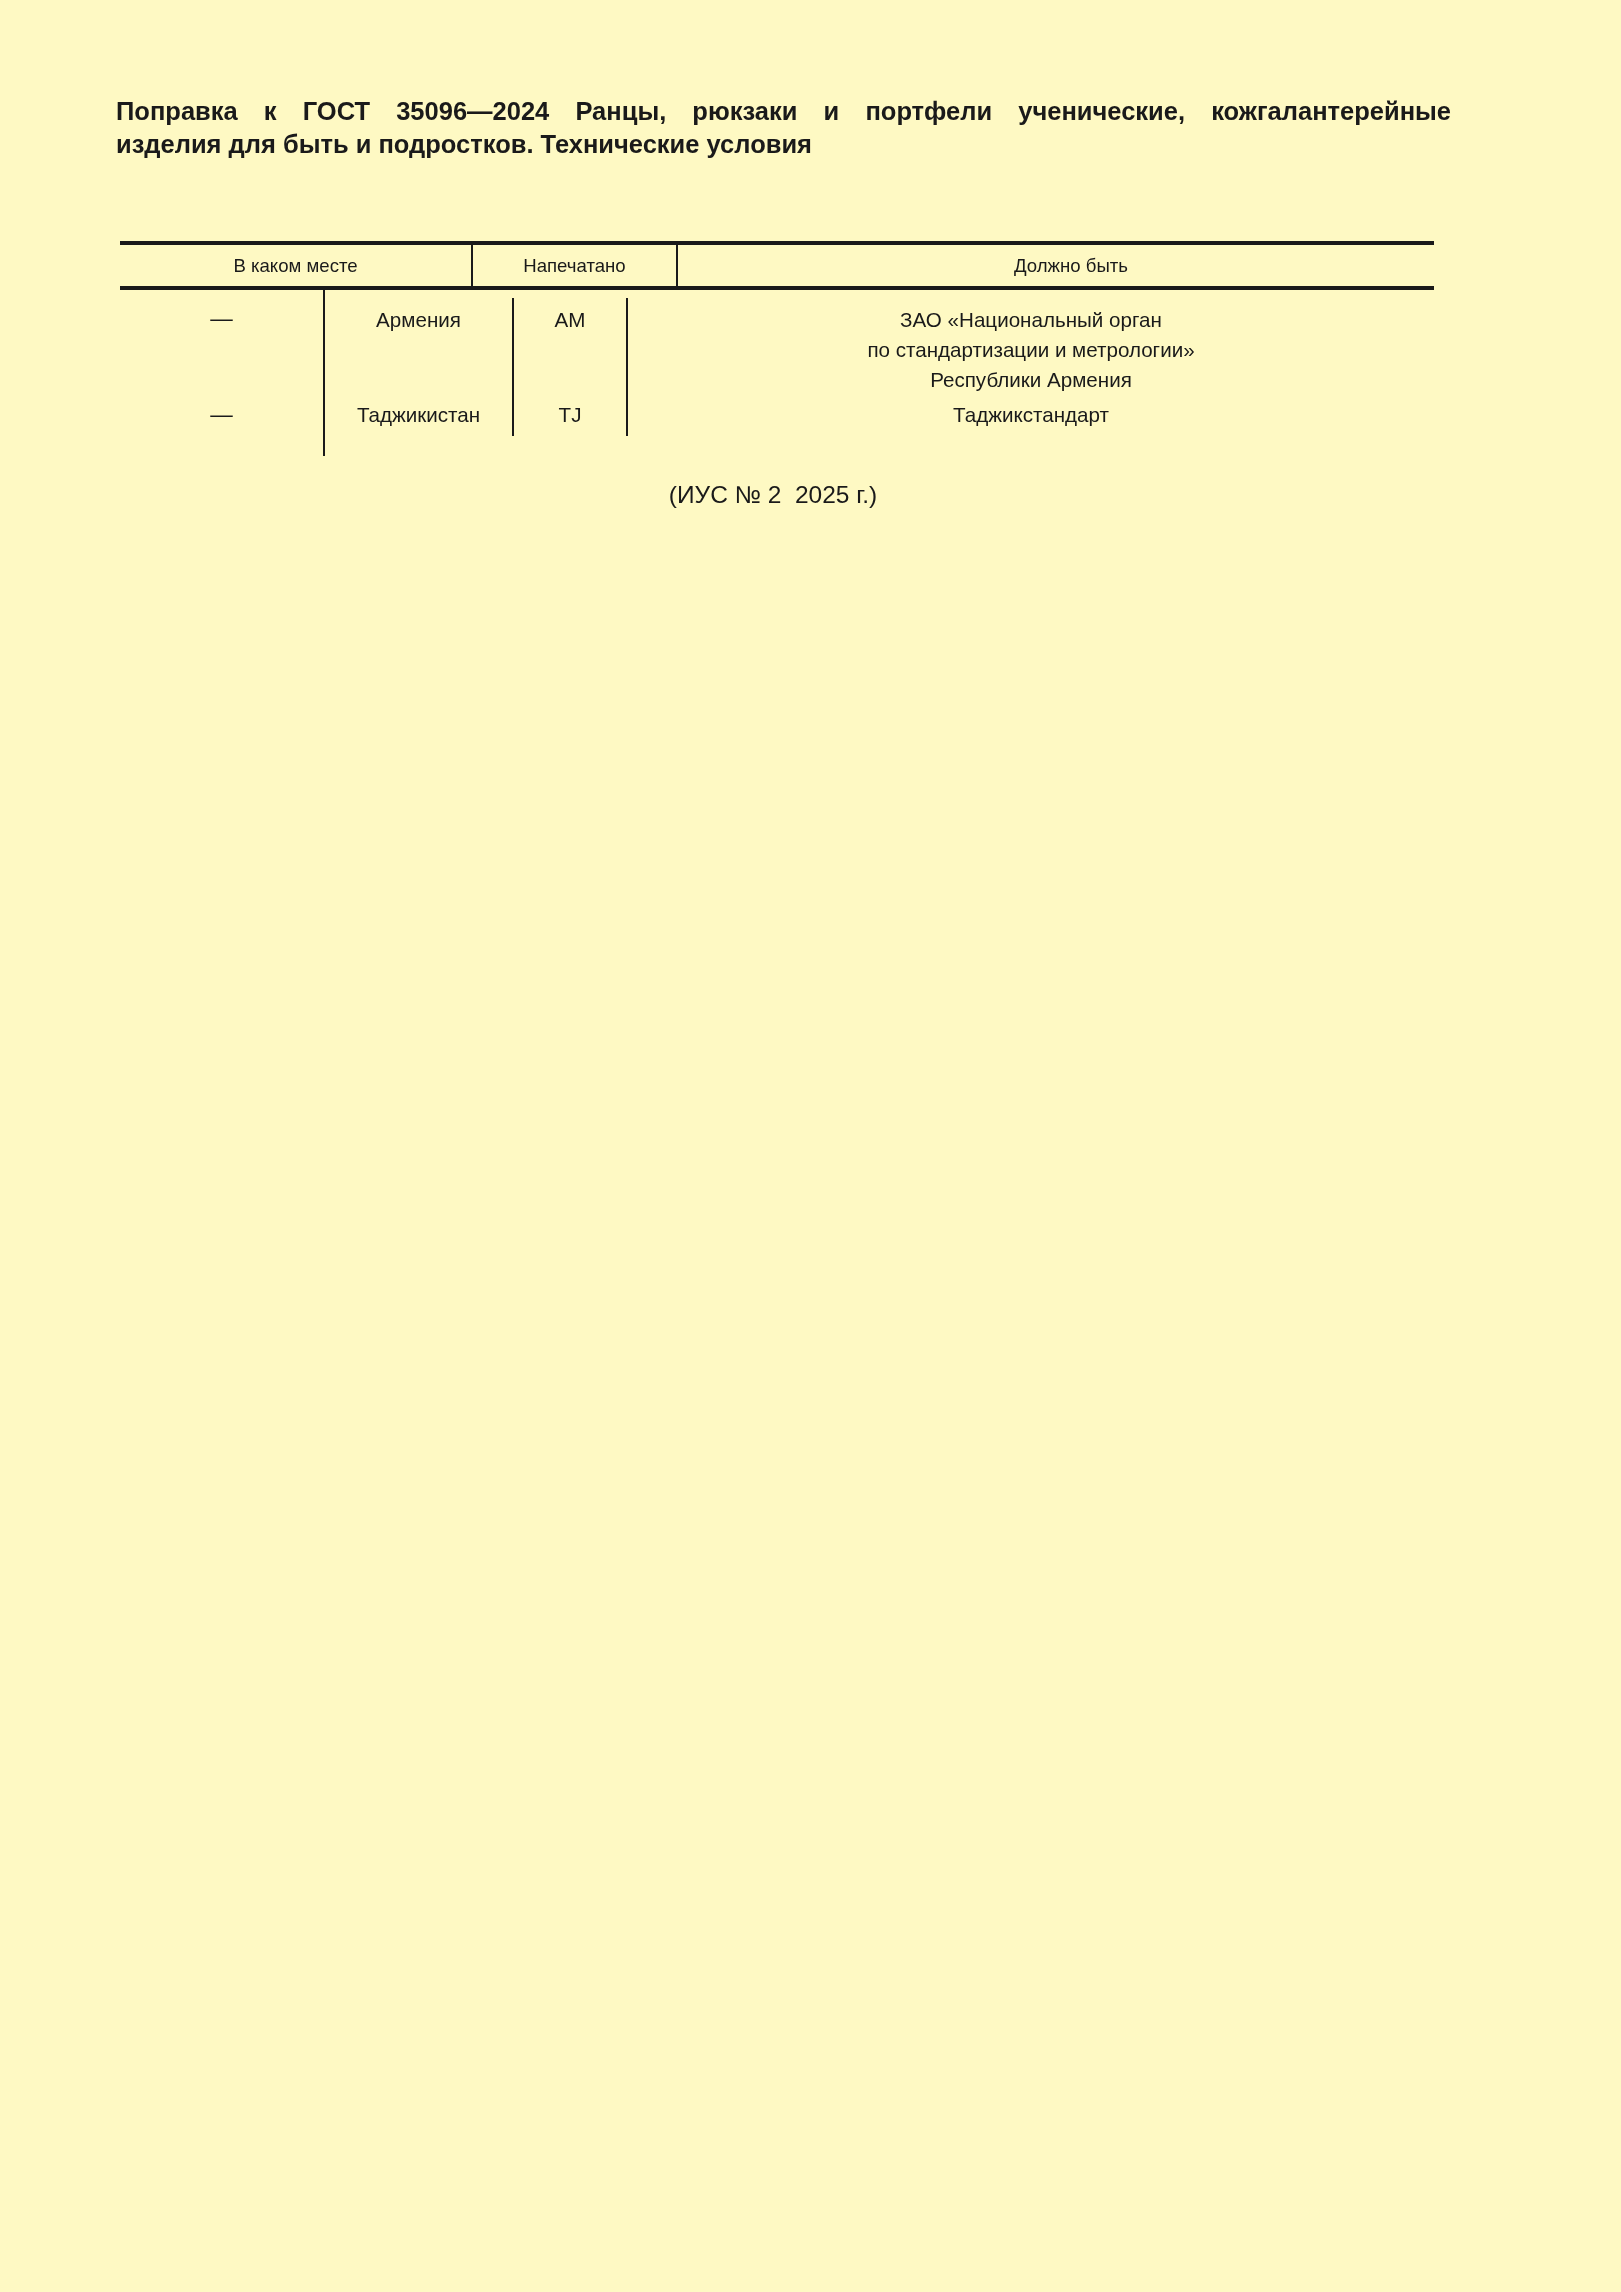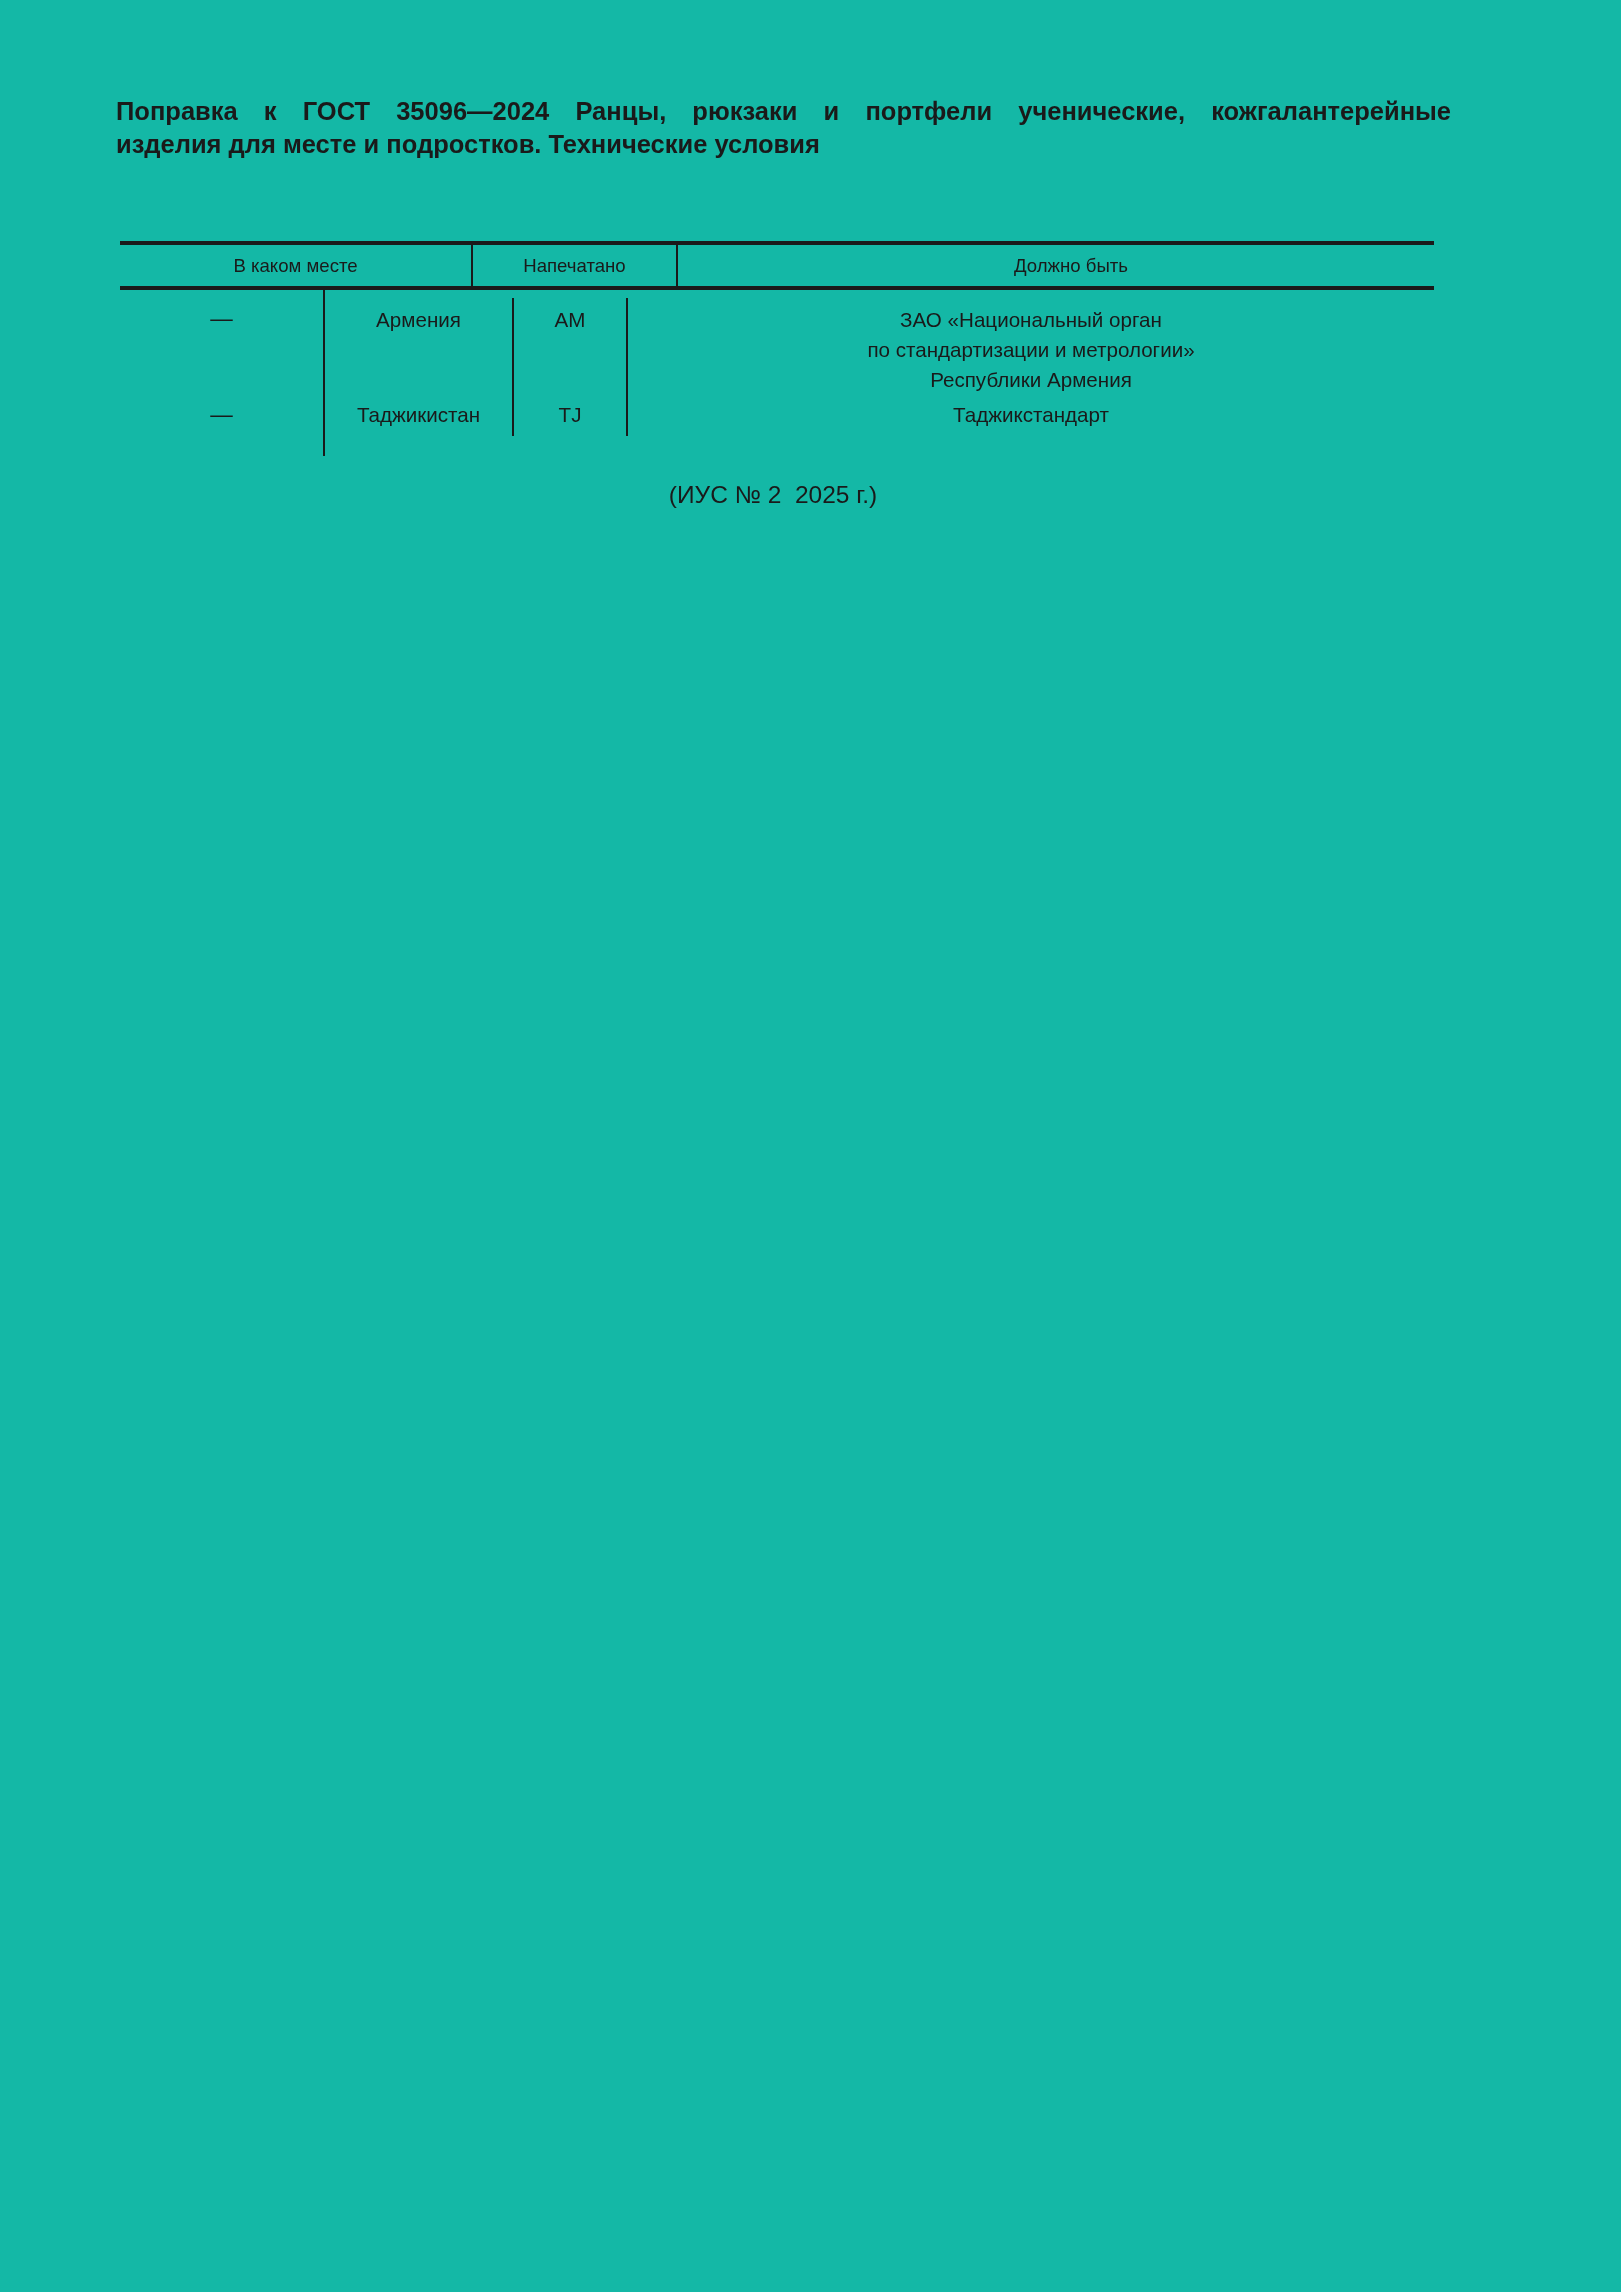--- a/index.html
+++ b/index.html
@@ -1,21 +1,21 @@
 <!DOCTYPE html>
 <html><head>
 <meta charset="utf-8">
 <style>
   * { margin: 0; padding: 0; box-sizing: border-box; }
   html, body { background: #ffffff; }
   .page {
     position: relative;
     width: 1621px;
     height: 2293px;
-    background: #14b8a6;
+    background: #fef9c3;
     font-family: "Liberation Sans", sans-serif;
     color: #1a1a1a;
     overflow: hidden;
   }
 
   
   .title {
     position: absolute;
     left: 116px;
     top: 95px;
@@ -92,21 +92,21 @@
     font-size: 24.5px;
   }
 </style>
 </head>
 <body>
 
 <div class="page">
 
   <div class="title">
     <div class="title-line-1">Поправка к ГОСТ 35096—2024 Ранцы, рюкзаки и портфели ученические, кожгалантерейные</div>
-    <div class="title-line-2">изделия для месте и подростков. Технические условия</div>
+    <div class="title-line-2">изделия для быть и подростков. Технические условия</div>
   </div>
 
   <div class="gost-table">
 
     <div class="thead">
       <div class="th th-location">В каком месте</div>
       <div class="th th-printed">Напечатано</div>
       <div class="th th-shouldbe">Должно быть</div>
     </div>
 

